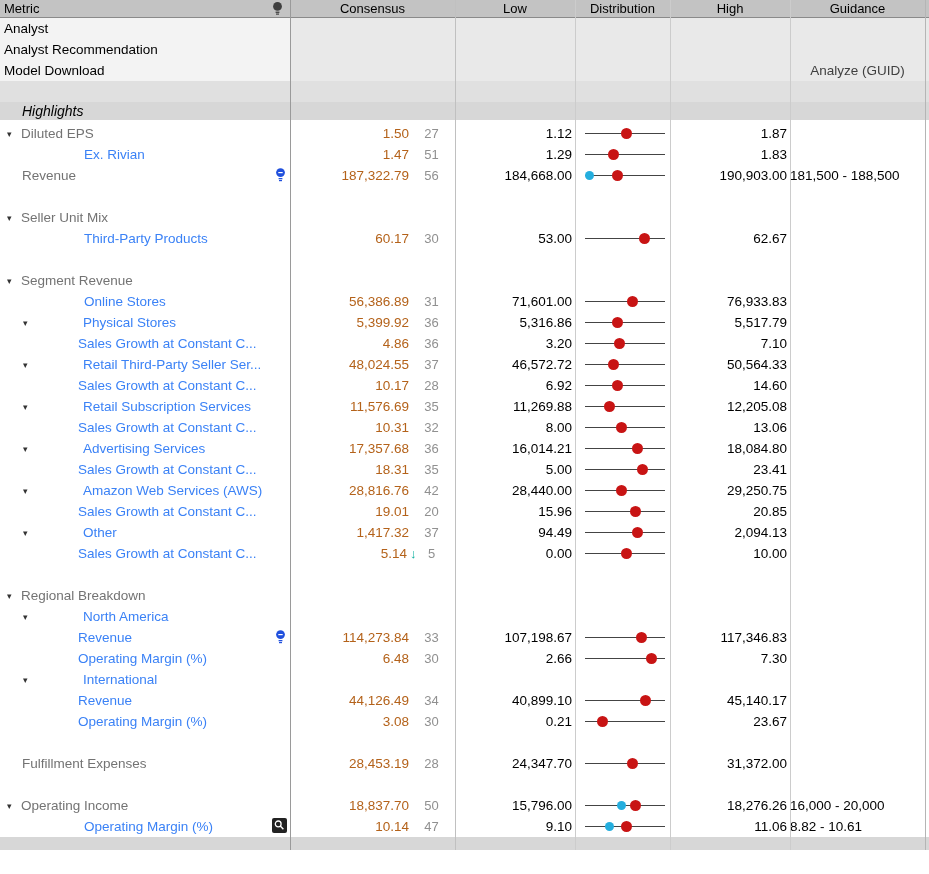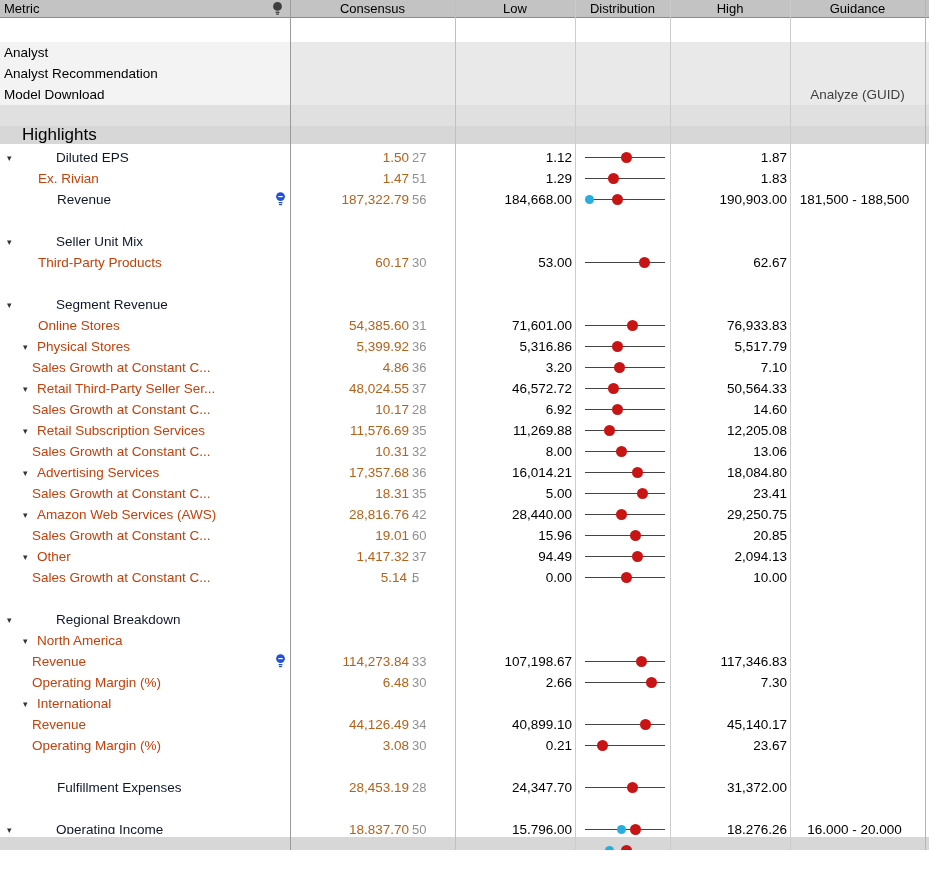--- a/index.html
+++ b/index.html
@@ -9,55 +9,55 @@
   .grid { display: grid; grid-template-columns: 290px 122px 43px 120px 95px 120px 135px 4px; }
 
   
   #colheader { height: 18px; background: #c3c3c3; border-bottom: 1px solid #8a8a8a; align-items: center; }
   #colheader .hcell { font-size: 13px; color: #000; text-align: center; line-height: 17px; }
   #colheader .hcell.metric { text-align: left; padding-left: 4px; }
   #colheader .hc-consensus { grid-column: 2 / span 2; }
   .hbulb { position: absolute; left: 271px; top: 1px; }
 
   
-  #infoarea { position: relative; margin-top: 24px; }
+  #infoarea { position: relative; }
   .inforow { height: 21px; align-items: center; }
   .inforow .icell { height: 21px; line-height: 21px; font-size: 13.5px; }
   .inforow .ilabel { background: #f3f3f3; color: #000; padding-left: 4px; }
   .inforow .idata { background: #e9e9e9; text-align: center; color: #404040; }
   .inforow .icons { grid-column: 2 / span 2; }
   .inforow .isliver { background: #e9e9e9; overflow: hidden; position: relative; }
 
   .band { height: 21px; background: #e0e0e0; }
-  #sectionband { height: 18px; background: #d7d7d7; font-size: 17px; color: #000; line-height: 18px; padding-left: 22px; }
+  #sectionband { height: 18px; background: #d7d7d7; font-size: 14px; color: #000; line-height: 18px; padding-left: 22px; font-style: italic; }
   .gap3 { height: 3px; background: #fff; }
 
   
   .row { height: 21px; align-items: center; background: #fff; }
   .row.spacer { height: 21px; }
   .cell { height: 21px; line-height: 21px; font-size: 13.5px; white-space: nowrap; }
   .c-label { position: relative; overflow: hidden; }
   .c-label .lbl { display: inline-block; }
-  .c-label.link .lbl { color: #0f172a; margin-left: 35px; }
-  .c-label.navy .lbl { color: #c2410c; }
+  .c-label.link .lbl { color: #737373; }
+  .c-label.navy .lbl { color: #3b82f6; margin-left: 46px; }
   .ind0 { padding-left: 22px; }
   .ind1 { padding-left: 38px; }
   .ind2 { padding-left: 32px; }
   .tri { display: inline-block; width: 14px; margin-left: -15px; font-size: 9px; color: #333; vertical-align: 1px; }
   .rowicon { position: absolute; right: 3px; top: 2px; }
   .c-cons { text-align: right; padding-right: 3px; color: #b4621a; position: relative; overflow: visible; }
   .c-cons .arrow { color: #0aaf9e; font-weight: 700; font-size: 13px; display: inline-block; width: 0; margin-left: 2px; position: relative; left: 1px; }
-  .c-count { text-align: left; padding-right: 4px; color: #909090; font-size: 13px; }
+  .c-count { text-align: center; padding-right: 4px; color: #909090; font-size: 13px; }
   .c-low, .c-high { text-align: right; padding-right: 3px; color: #000; }
   .c-dist { position: relative; }
   .c-dist .dline { position: absolute; left: 10px; width: 80px; top: 9.5px; height: 1.5px; background: #444; }
   .dot { position: absolute; border-radius: 50%; }
   .dot.red { width: 11px; height: 11px; background: #c81414; top: 5px; z-index: 3; }
   .dot.cyan { width: 9px; height: 9px; background: #25aede; top: 6px; z-index: 2; }
-  .c-guid { text-align: center; padding-right: 6px; color: #000; }
+  .c-guid { text-align: left; padding-right: 6px; color: #000; }
 
   
   .vline { position: absolute; top: 0; bottom: 0; width: 1px; z-index: 5; }
 
   #footerband { position: absolute; left: 0; bottom: 0; width: 929px; height: 13px; background: #d7d7d7; }
   .gapwhite { position: absolute; left: 0; bottom: 13px; width: 929px; height: 3px; background: #fff; }
 </style>
 </head>
 <body>
 
@@ -191,21 +191,21 @@
         <div class="cell c-cons"></div>
         <div class="cell c-count"></div>
         <div class="cell c-low"></div>
         <div class="cell c-dist"></div>
         <div class="cell c-high"></div>
         <div class="cell c-guid"></div>
         <div class="cell"></div>
       </div>
       <div class="grid row">
         <div class="cell c-label ind1 navy"><div class="lbl">Online Stores</div></div>
-        <div class="cell c-cons">54,385.60</div>
+        <div class="cell c-cons">56,386.89</div>
         <div class="cell c-count">31</div>
         <div class="cell c-low">71,601.00</div>
         <div class="cell c-dist">
           <div class="dline"></div>
           <div class="dot red" style="left: 51.7px;"></div>
         </div>
         <div class="cell c-high">76,933.83</div>
         <div class="cell c-guid"></div>
         <div class="cell"></div>
       </div>
@@ -322,21 +322,21 @@
           <div class="dline"></div>
           <div class="dot red" style="left: 41.3px;"></div>
         </div>
         <div class="cell c-high">29,250.75</div>
         <div class="cell c-guid"></div>
         <div class="cell"></div>
       </div>
       <div class="grid row">
         <div class="cell c-label ind2 navy"><div class="lbl">Sales Growth at Constant C...</div></div>
         <div class="cell c-cons">19.01</div>
-        <div class="cell c-count">60</div>
+        <div class="cell c-count">20</div>
         <div class="cell c-low">15.96</div>
         <div class="cell c-dist">
           <div class="dline"></div>
           <div class="dot red" style="left: 54.9px;"></div>
         </div>
         <div class="cell c-high">20.85</div>
         <div class="cell c-guid"></div>
         <div class="cell"></div>
       </div>
       <div class="grid row">

